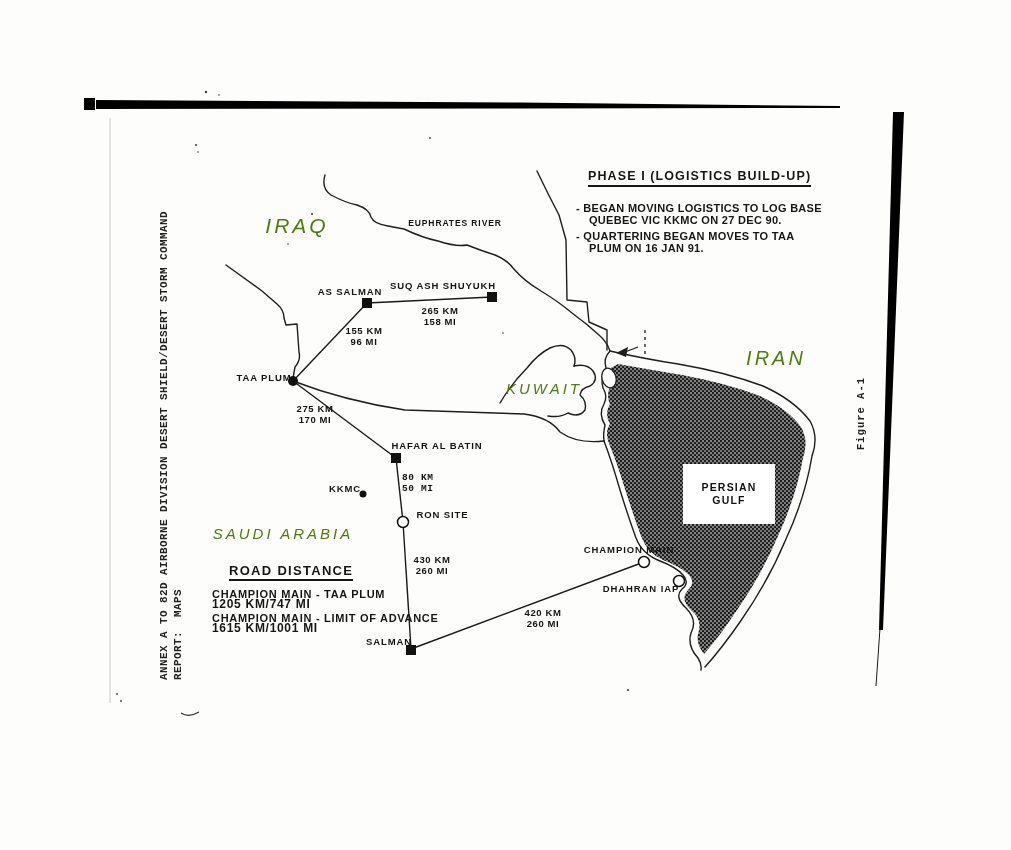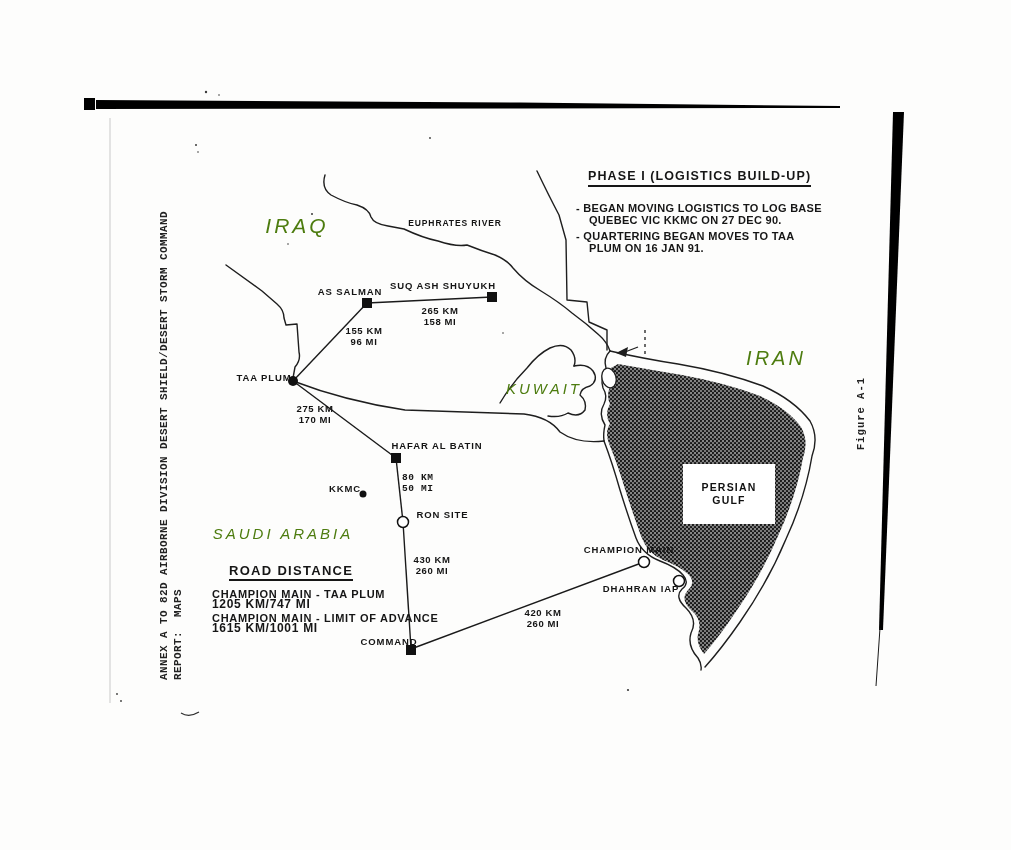--- a/index.html
+++ b/index.html
@@ -164,21 +164,21 @@
       <div class="region-label" style="left: 544px; top: 388px; font-size: 15px;">KUWAIT</div>
       <div class="region-label" style="left: 283px; top: 494px; font-size: 15px; margin-top: 39px;">SAUDI ARABIA</div>
       <div class="map-label" style="left: 350px; top: 291px;">AS SALMAN</div>
       <div class="map-label" style="left: 443px; top: 285px;">SUQ ASH SHUYUKH</div>
       <div class="map-label" style="left: 264px; top: 377px;">TAA PLUM</div>
       <div class="map-label" style="left: 437px; top: 445px;">HAFAR AL BATIN</div>
       <div class="map-label" style="left: 345px; top: 488px;">KKMC</div>
       <div class="map-label" style="left: 433px; top: 514px; padding-left: 19px;">RON SITE</div>
       <div class="map-label" style="left: 629px; top: 549px;">CHAMPION MAIN</div>
       <div class="map-label" style="left: 641px; top: 588px;">DHAHRAN IAP</div>
-      <div class="map-label" style="left: 389px; top: 641px;">COMMAND</div>
+      <div class="map-label" style="left: 389px; top: 641px;">SALMAN</div>
       <div class="dist-label" style="left: 440px; top: 306px;">
         <div>265 KM</div>
         <div>158 MI</div>
       </div>
       <div class="dist-label" style="left: 364px; top: 326px;">
         <div>155 KM</div>
         <div>96 MI</div>
       </div>
       <div class="dist-label" style="left: 315px; top: 404px;">
         <div>275 KM</div>

